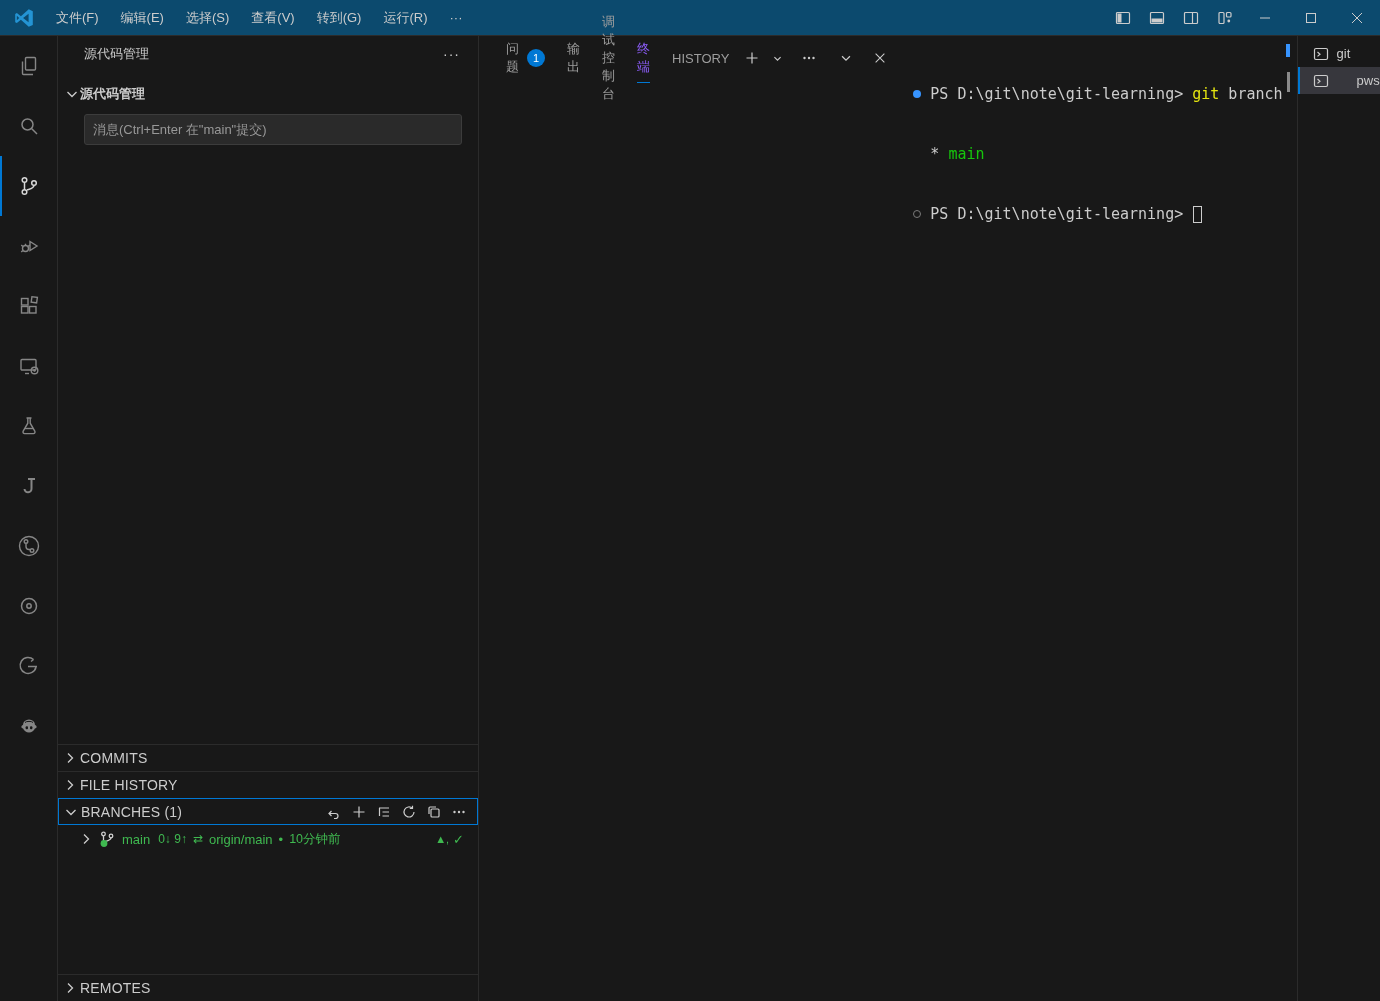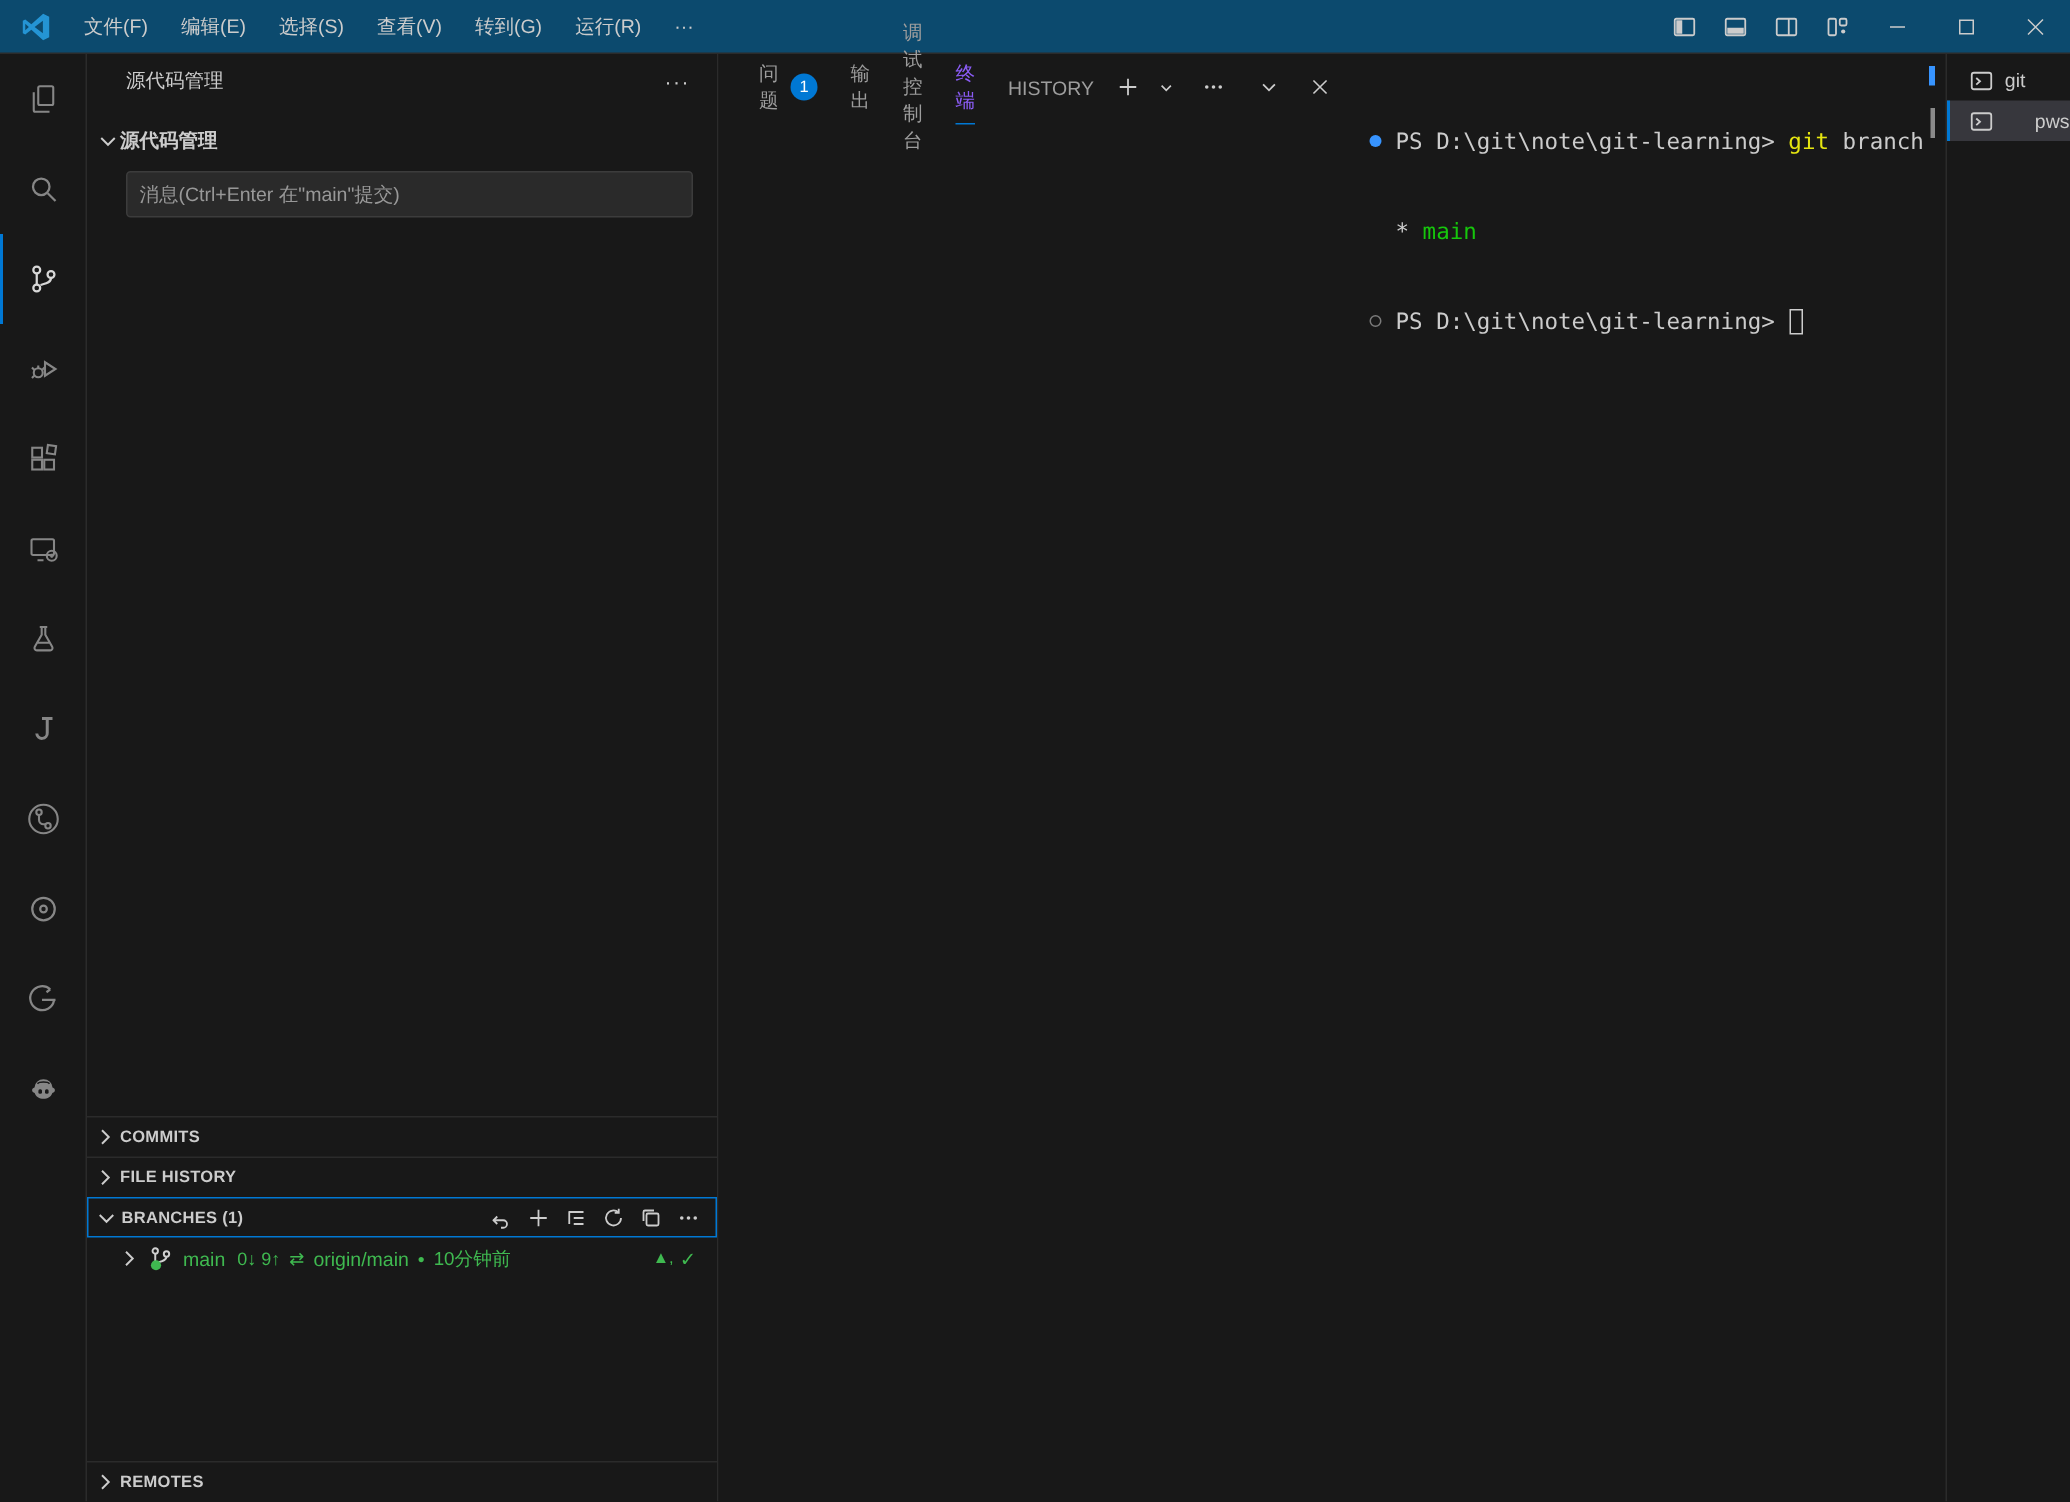--- a/index.html
+++ b/index.html
@@ -45,21 +45,21 @@
                border-radius:3px; color:#cccccc; font-size:13px; padding:0 8px;
                font-family:"Liberation Sans", sans-serif; }
   .scm-input::placeholder { color:#989898; }
   .sync-btn { margin:12px 16px 0 26px; height:33px; background:#0078d4; border:none; border-radius:3px;
               color:#ffffff; font-size:13px; display:flex; align-items:center; justify-content:center;
               gap:7px; cursor:pointer; font-family:"Liberation Sans", sans-serif; }
   .sidebar-spacer { flex:1; }
 
   
   .gl-section-header { height:27px; flex:0 0 27px; display:flex; align-items:center; padding-left:4px;
-                       border-top:1px solid #2b2b2b; font-size:11px; font-weight:bold; color:#cccccc; cursor:pointer; }
+                       border-top:1px solid #2b2b2b; font-size:14px; font-weight:normal; color:#cccccc; cursor:pointer; }
   .gl-section-header .lbl { margin-left:2px; letter-spacing:.2px; }
   .gl-section-header.focused { border:1px solid #0078d4; }
   .gl-actions { margin-left:auto; display:flex; align-items:center; gap:9px; padding-right:10px; color:#cccccc; }
   .gl-actions svg { display:block; }
   .branch-row { height:28px; flex:0 0 28px; display:flex; align-items:center; padding:0 14px 0 20px;
                 color:#3fb950; font-size:13px; cursor:pointer; }
   .branch-row .chev { color:#cccccc; }
   .branch-row .bname { margin-left:6px; }
   .branch-row .bcounts { margin-left:8px; font-size:12px; }
   .branch-row .bsync { margin:0 6px; font-size:12px; }

